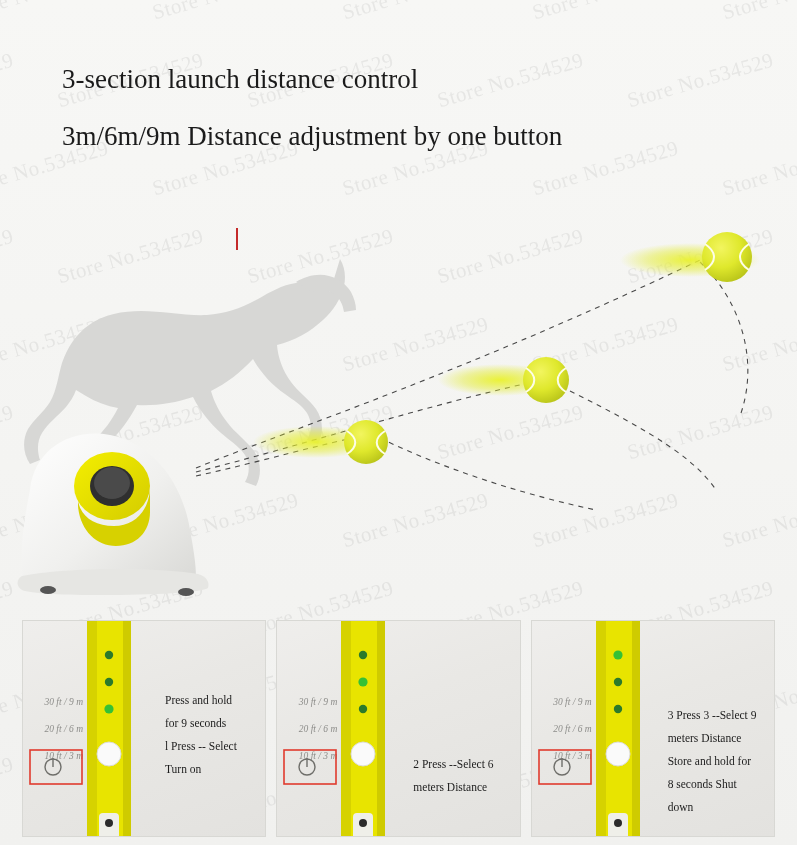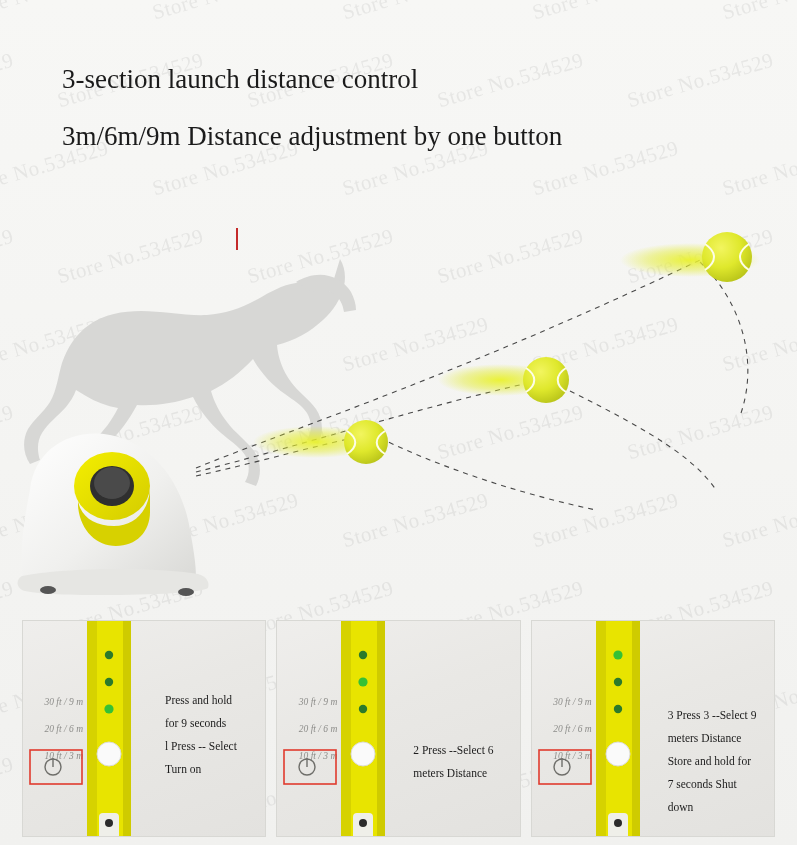--- a/index.html
+++ b/index.html
@@ -275,21 +275,21 @@
         <rect x="20" y="200" width="20" height="26" rx="4" fill="#efefe9"></rect>
         <circle cx="30" cy="210" r="4" fill="#2b2b2b"></circle>
       </svg>
       <svg style="position:absolute;left:8px;top:132px;" width="44" height="28">
         <circle cx="22" cy="14" r="8" fill="none" stroke="#6e6e6a" stroke-width="1.4"></circle>
         <line x1="22" y1="5" x2="22" y2="14" stroke="#6e6e6a" stroke-width="1.4"></line>
       </svg>
       <svg style="position:absolute;left:6px;top:128px;" width="54" height="36">
         <rect x="1" y="1" width="52" height="34" fill="none" stroke="#e03b2e" stroke-width="1.6"></rect>
       </svg>
-      <div class="panel-text wide" style="top:118px">
+      <div class="panel-text wide" style="top:132px">
         <div>2 Press --Select 6</div>
         <div>meters Distance</div>
       </div>
     </div>
 
     <div class="panel">
       <div class="panel-inner"></div>
       <div class="labels-col">
         <div>30 ft / 9 m</div>
         <div>20 ft / 6 m</div>
@@ -310,21 +310,21 @@
         <circle cx="22" cy="14" r="8" fill="none" stroke="#6e6e6a" stroke-width="1.4"></circle>
         <line x1="22" y1="5" x2="22" y2="14" stroke="#6e6e6a" stroke-width="1.4"></line>
       </svg>
       <svg style="position:absolute;left:6px;top:128px;" width="54" height="36">
         <rect x="1" y="1" width="52" height="34" fill="none" stroke="#e03b2e" stroke-width="1.6"></rect>
       </svg>
       <div class="panel-text wide" style="top:83px">
         <div>3 Press 3 --Select 9</div>
         <div>meters Distance</div>
         <div>Store and hold for</div>
-        <div>7 seconds  Shut</div>
+        <div>8 seconds  Shut</div>
         <div>down</div>
       </div>
     </div>
   </div>
 
   <div class="watermark-layer" id="wm-layer">
       <div class="wm" style="left: -40px; top: -20px;">Store No.534529</div>
       <div class="wm" style="left: 150px; top: -20px;">Store No.534529</div>
       <div class="wm" style="left: 340px; top: -20px;">Store No.534529</div>
       <div class="wm" style="left: 530px; top: -20px;">Store No.534529</div>

